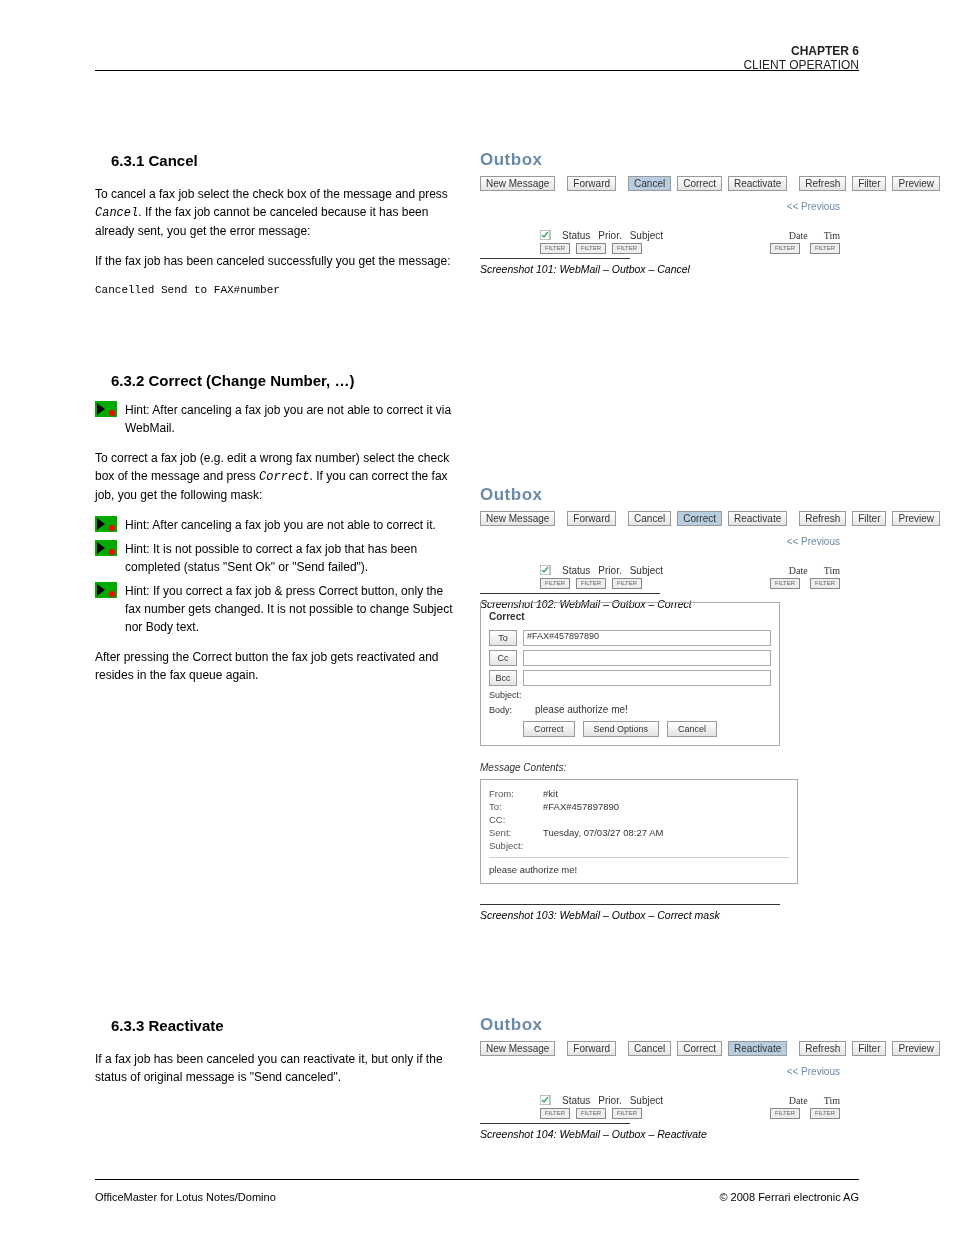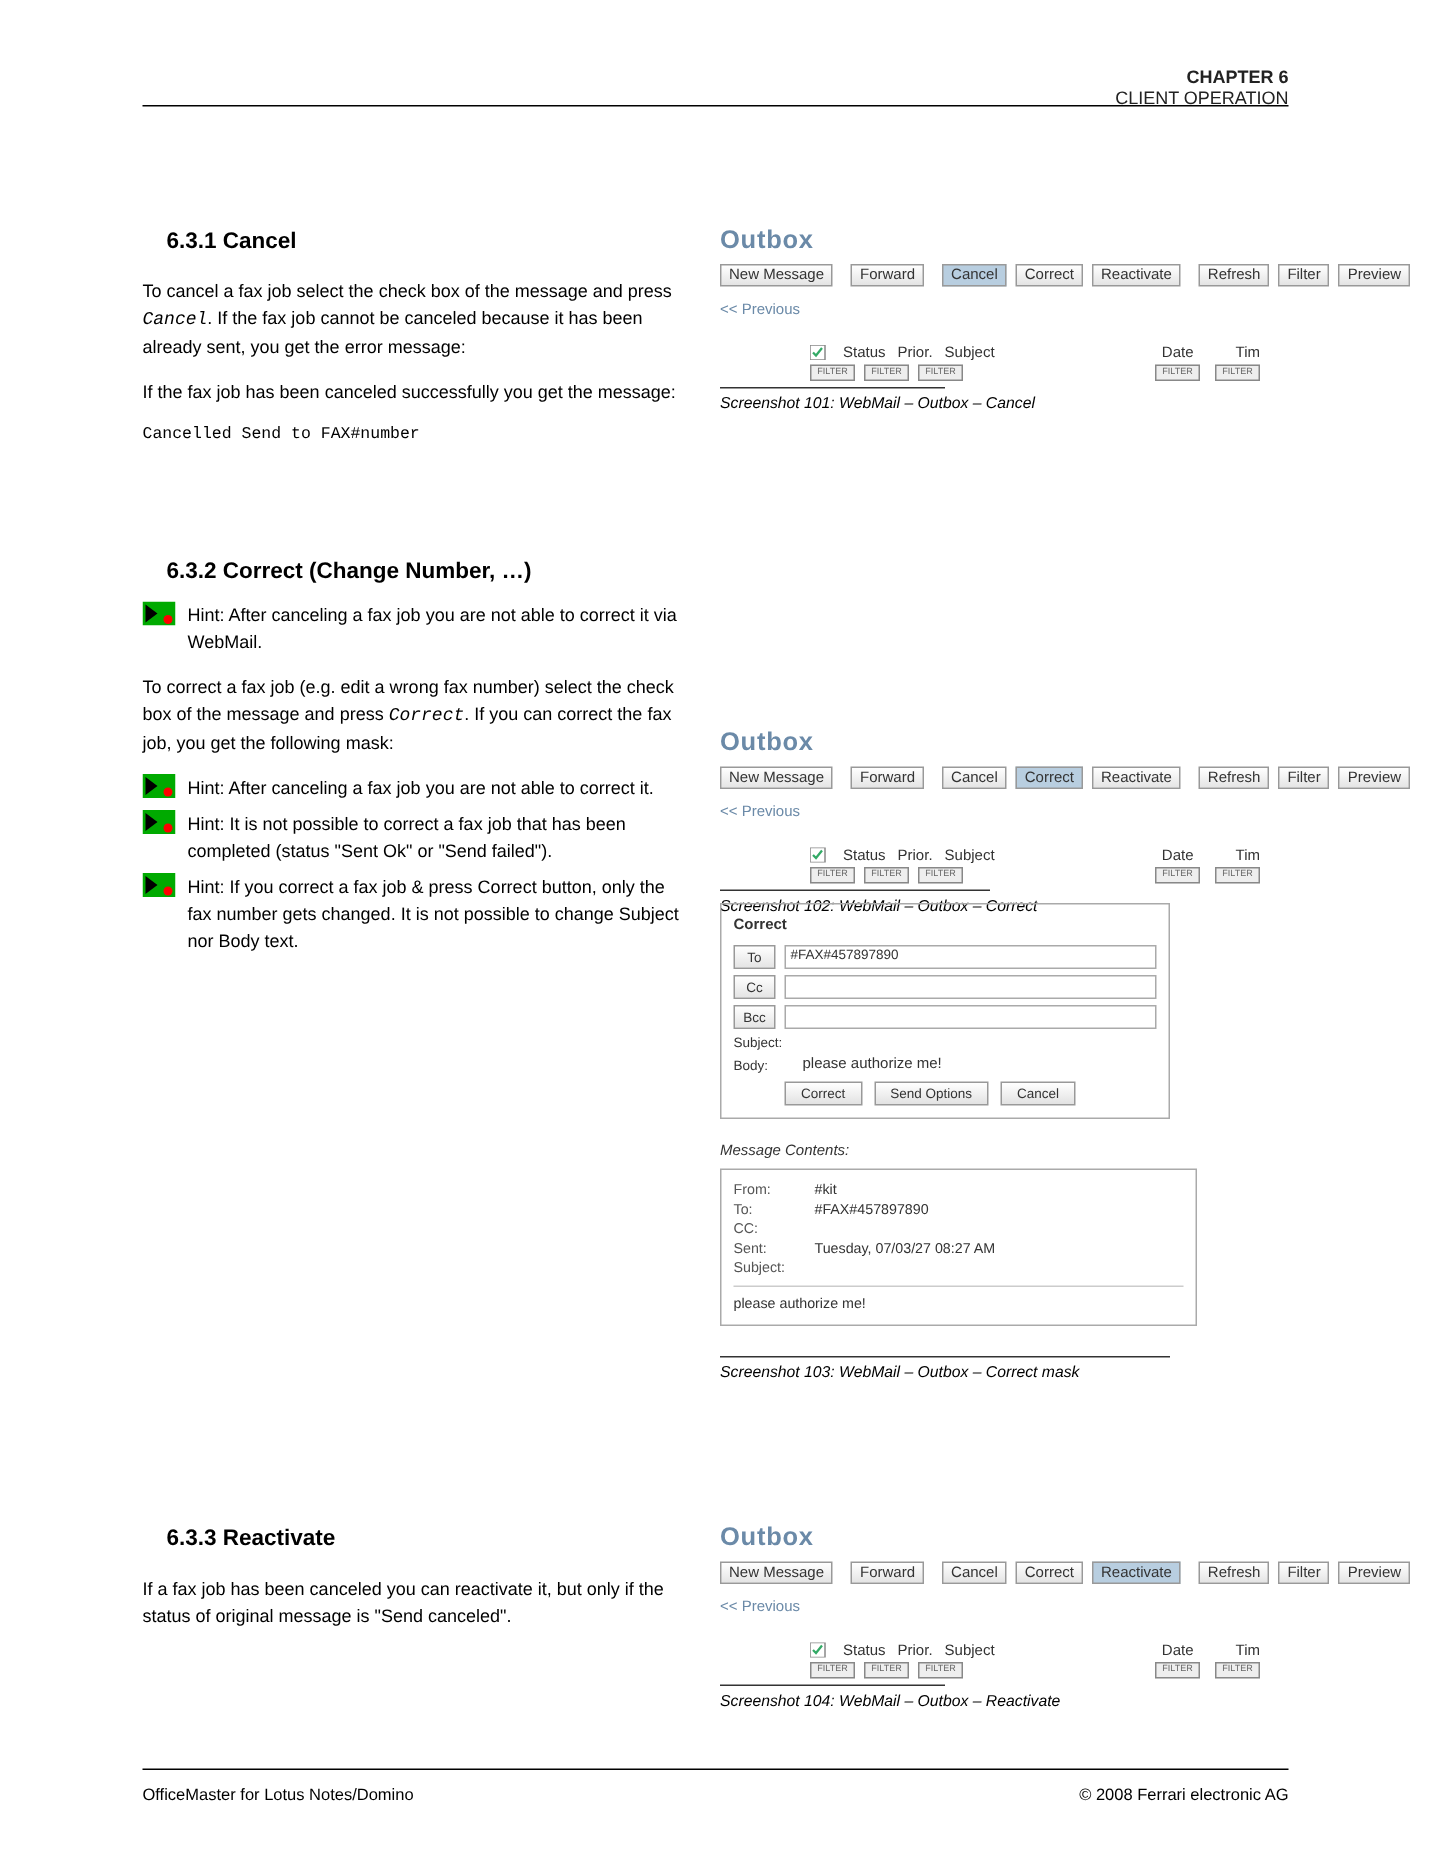--- a/index.html
+++ b/index.html
@@ -20,26 +20,26 @@
   .footer-right { position: absolute; right: 95px; bottom: 32px; font-size: 11px; }
 
   
   .shot-outbox { border: 0; background: #fff; font-size: 10px; color: #444; width: 360px; }
   .shot-outbox .title { color: #6b8aa8; font-size: 17px; font-weight: bold; letter-spacing: 0.5px; margin-bottom: 6px; }
   .toolbar { display: flex; align-items: center; gap: 6px; flex-wrap: nowrap; }
   .btn { border: 1px solid #999; background: linear-gradient(#fff,#e4e4e4); padding: 1px 5px; font-size: 10px; color: #333; white-space: nowrap; }
   .btn.hl { background: #b8cee0; }
   .tbl-hdr { display: flex; margin-top: 18px; font-size: 10px; color: #333; justify-content: space-between; }
   .tbl-hdr .left { display: flex; gap: 8px; margin-left: 60px; }
-  .tbl-hdr .right { display: flex; gap: 28px; }
+  .tbl-hdr .right { display: flex; gap: 16px; font-family: Liberation Serif, serif; }
   .filter-row { display: flex; justify-content: space-between; margin-top: 2px; }
   .filter-row .left { display: flex; gap: 6px; margin-left: 60px; }
   .filter-row .right { display: flex; gap: 10px; }
   .fbox { border: 1px solid #888; background: #eee; width: 28px; height: 9px; font-size: 6px; text-align: center; line-height: 9px; color: #666; }
-  .prev { text-align: left; font-size: 10px; color: #6b8aa8; margin-top: 10px; }
+  .prev { text-align: right; font-size: 10px; color: #6b8aa8; margin-top: 10px; }
   .underline { border-bottom: 1px solid #333; margin-top: 4px; }
 
   
   .shot-correct { width: 300px; font-size: 10px; color: #333; }
   .shot-correct .title2 { color: #5a7fa6; font-size: 14px; font-weight: bold; margin-bottom: 8px; }
   .form-box { border: 1px solid #aaa; padding: 8px; }
   .form-box .head { font-weight: bold; font-size: 10px; margin-bottom: 8px; }
   .fr { display: flex; align-items: center; gap: 6px; margin-bottom: 4px; }
   .fr .lab-btn { border: 1px solid #999; background: linear-gradient(#fff,#e4e4e4); width: 26px; height: 14px; font-size: 9px; text-align: center; line-height: 14px; }
   .fr .lab-txt { width: 40px; font-size: 9px; }
@@ -152,20 +152,21 @@
       <span>Hint: It is not possible to correct a fax job that has been completed (status "Sent Ok" or "Send failed").</span>
     </div>
     <div class="hint">
       <span class="hint-icon"><svg viewBox="0 0 22 16">
             <rect width="22" height="16" fill="#0a0"></rect>
             <polygon points="2,2 10,8 2,14" fill="#000"></polygon>
             <circle cx="17" cy="12" r="3" fill="#f00"></circle>
           </svg></span>
       <span>Hint: If you correct a fax job &amp; press Correct button, only the fax number gets changed. It is not possible to change Subject nor Body text.</span>
     </div>
+    <p>After pressing the Correct button the fax job gets reactivated and resides in the fax queue again.</p>
   </div>
 
   <div class="right-col" style="top:485px">
     <div class="shot-outbox">
       <div class="title">Outbox</div>
       <div class="toolbar">
         <span class="btn">New Message</span>
         <span style="width:12px"></span>
         <span class="btn">Forward</span>
         <span style="width:10px"></span>

